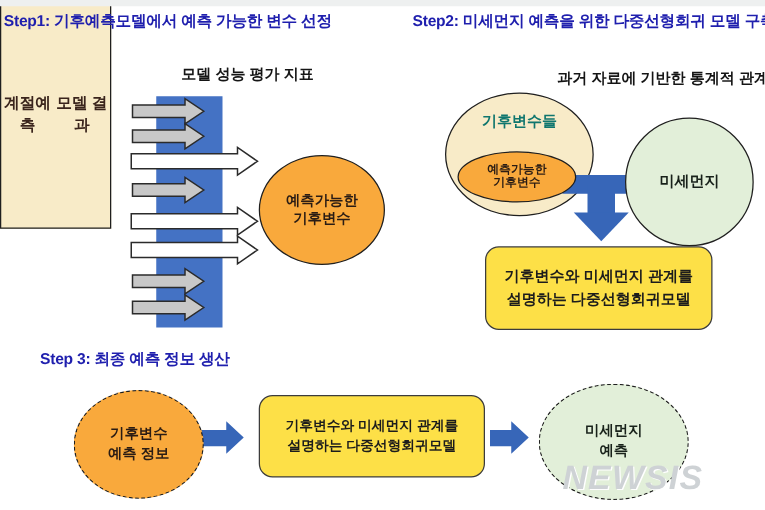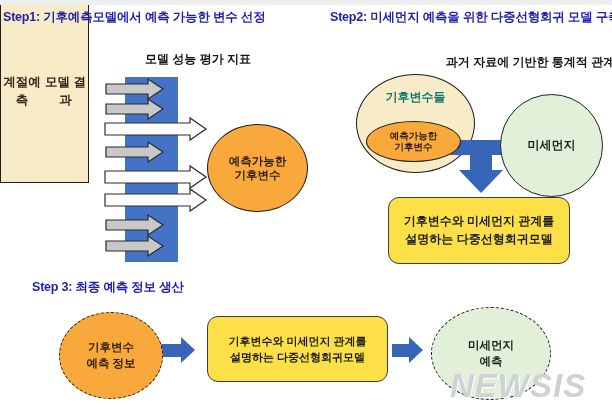--- a/index.html
+++ b/index.html
@@ -44,21 +44,21 @@
   #climate-big-label{position:absolute;top:15px;left:0;width:100%;text-align:center;font-weight:bold;font-size:12px;color:#0f766e;}
   #predictable-small-ellipse{left:366px;top:121px;width:93px;height:39px;background:#F9A93C;font-size:9.5px;line-height:1.15;}
   #pm-circle{left:500px;top:94px;width:101px;height:101px;background:#E2EFD9;font-size:12px;color:#18211a;}
   #step2-box{left:388px;top:197px;width:180px;height:65px;font-size:12px;line-height:1.45;}
   #step3-orange{left:59px;top:312px;width:102px;height:85px;background:#F9A93C;font-size:11.5px;line-height:1.35;}
   #step3-box{left:207px;top:316px;width:179px;height:64px;font-size:11px;line-height:1.5;}
   #step3-green{left:431px;top:307px;width:118px;height:91px;background:#E2EFD9;font-size:11.5px;color:#18211a;line-height:1.35;}
   #arrow-layer{position:absolute;left:0;top:0;z-index:4;pointer-events:none;}
   #watermark{
     left:450px;top:367px;z-index:7;font-weight:bold;font-style:italic;
-    font-size:33px;color:#ced2d5;letter-spacing:1px;
+    font-size:27px;color:#ced2d5;letter-spacing:1px;
     text-shadow:1px 1px 0 #ffffff;z-index:7;
   }
 </style>
 </head>
 <body>
 
 <div id="canvas">
 
   <div id="top-strip" class="abs"></div>
 

